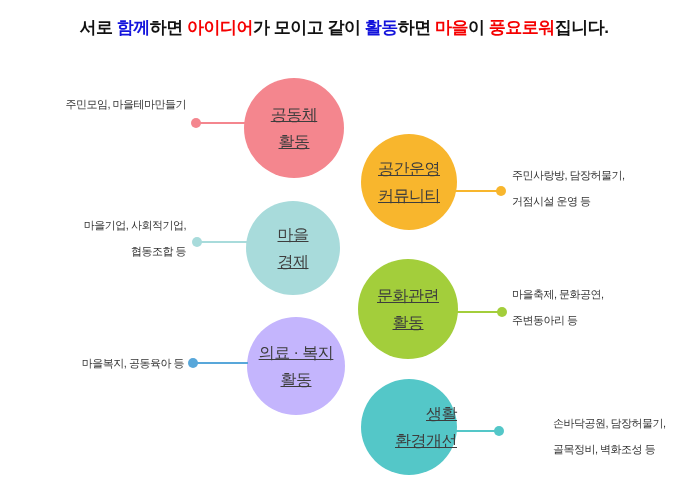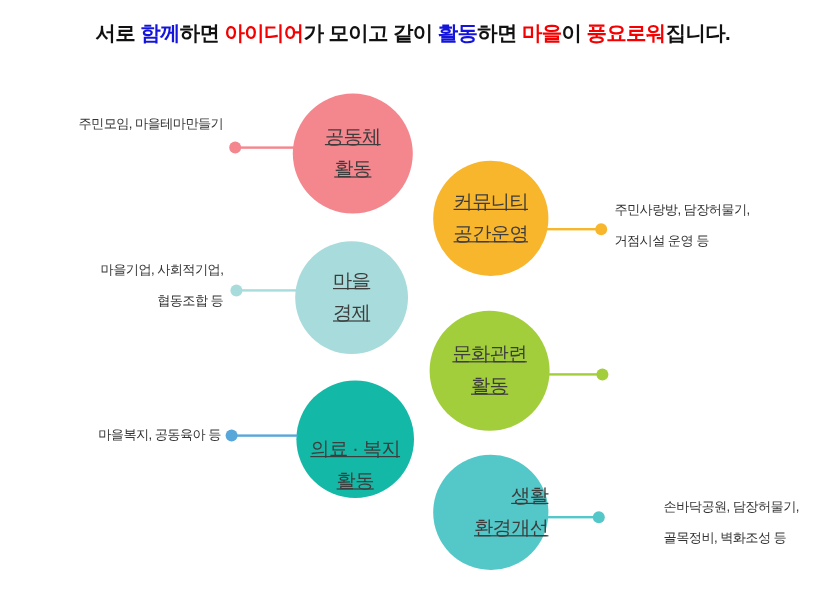--- a/index.html
+++ b/index.html
@@ -68,22 +68,22 @@
     <span>공동체</span>
     <span>활동</span>
   </div>
   <div class="line i1-line" style="background-color: rgb(244, 134, 142);"></div>
   <div class="dot i1-dot" style="background-color: rgb(244, 134, 142);"></div>
   <div class="desc desc-left i1-desc">
     <div>주민모임, 마을테마만들기</div>
   </div>
 
   <div class="circle i2-circle" style="background-color: rgb(248, 182, 45);">
+    <span>공간운영</span>
     <span>커뮤니티</span>
-    <span>공간운영</span>
   </div>
   <div class="line i2-line" style="background-color: rgb(248, 182, 45);"></div>
   <div class="dot i2-dot" style="background-color: rgb(248, 182, 45);"></div>
   <div class="desc desc-right i2-desc">
     <div>주민사랑방, 담장허물기,</div>
     <div>거점시설 운영 등</div>
   </div>
 
   <div class="circle i3-circle" style="background-color: rgb(168, 219, 219);">
     <span>마을</span>
@@ -95,22 +95,26 @@
     <div>마을기업, 사회적기업,</div>
     <div>협동조합 등</div>
   </div>
 
   <div class="circle i4-circle" style="background-color: rgb(163, 206, 59);">
     <span>문화관련</span>
     <span>활동</span>
   </div>
   <div class="line i4-line" style="background-color: rgb(163, 206, 59);"></div>
   <div class="dot i4-dot" style="background-color: rgb(163, 206, 59);"></div>
+  <div class="desc desc-right i4-desc">
+    <div>마을축제, 문화공연,</div>
+    <div>주변동아리 등</div>
+  </div>
 
-  <div class="circle i5-circle" style="background-color: #14b8a6; justify-content: flex-end;">
+  <div class="circle i5-circle" style="background-color: #c4b5fd;">
     <span>의료 · 복지</span>
     <span>활동</span>
   </div>
   <div class="line i5-line" style="background-color: rgb(88, 167, 218);"></div>
   <div class="dot i5-dot" style="background-color: rgb(88, 167, 218);"></div>
   <div class="desc desc-left i5-desc">
     <div>마을복지, 공동육아 등</div>
   </div>
 
   <div class="circle i6-circle" style="background-color: rgb(84, 199, 200);">

